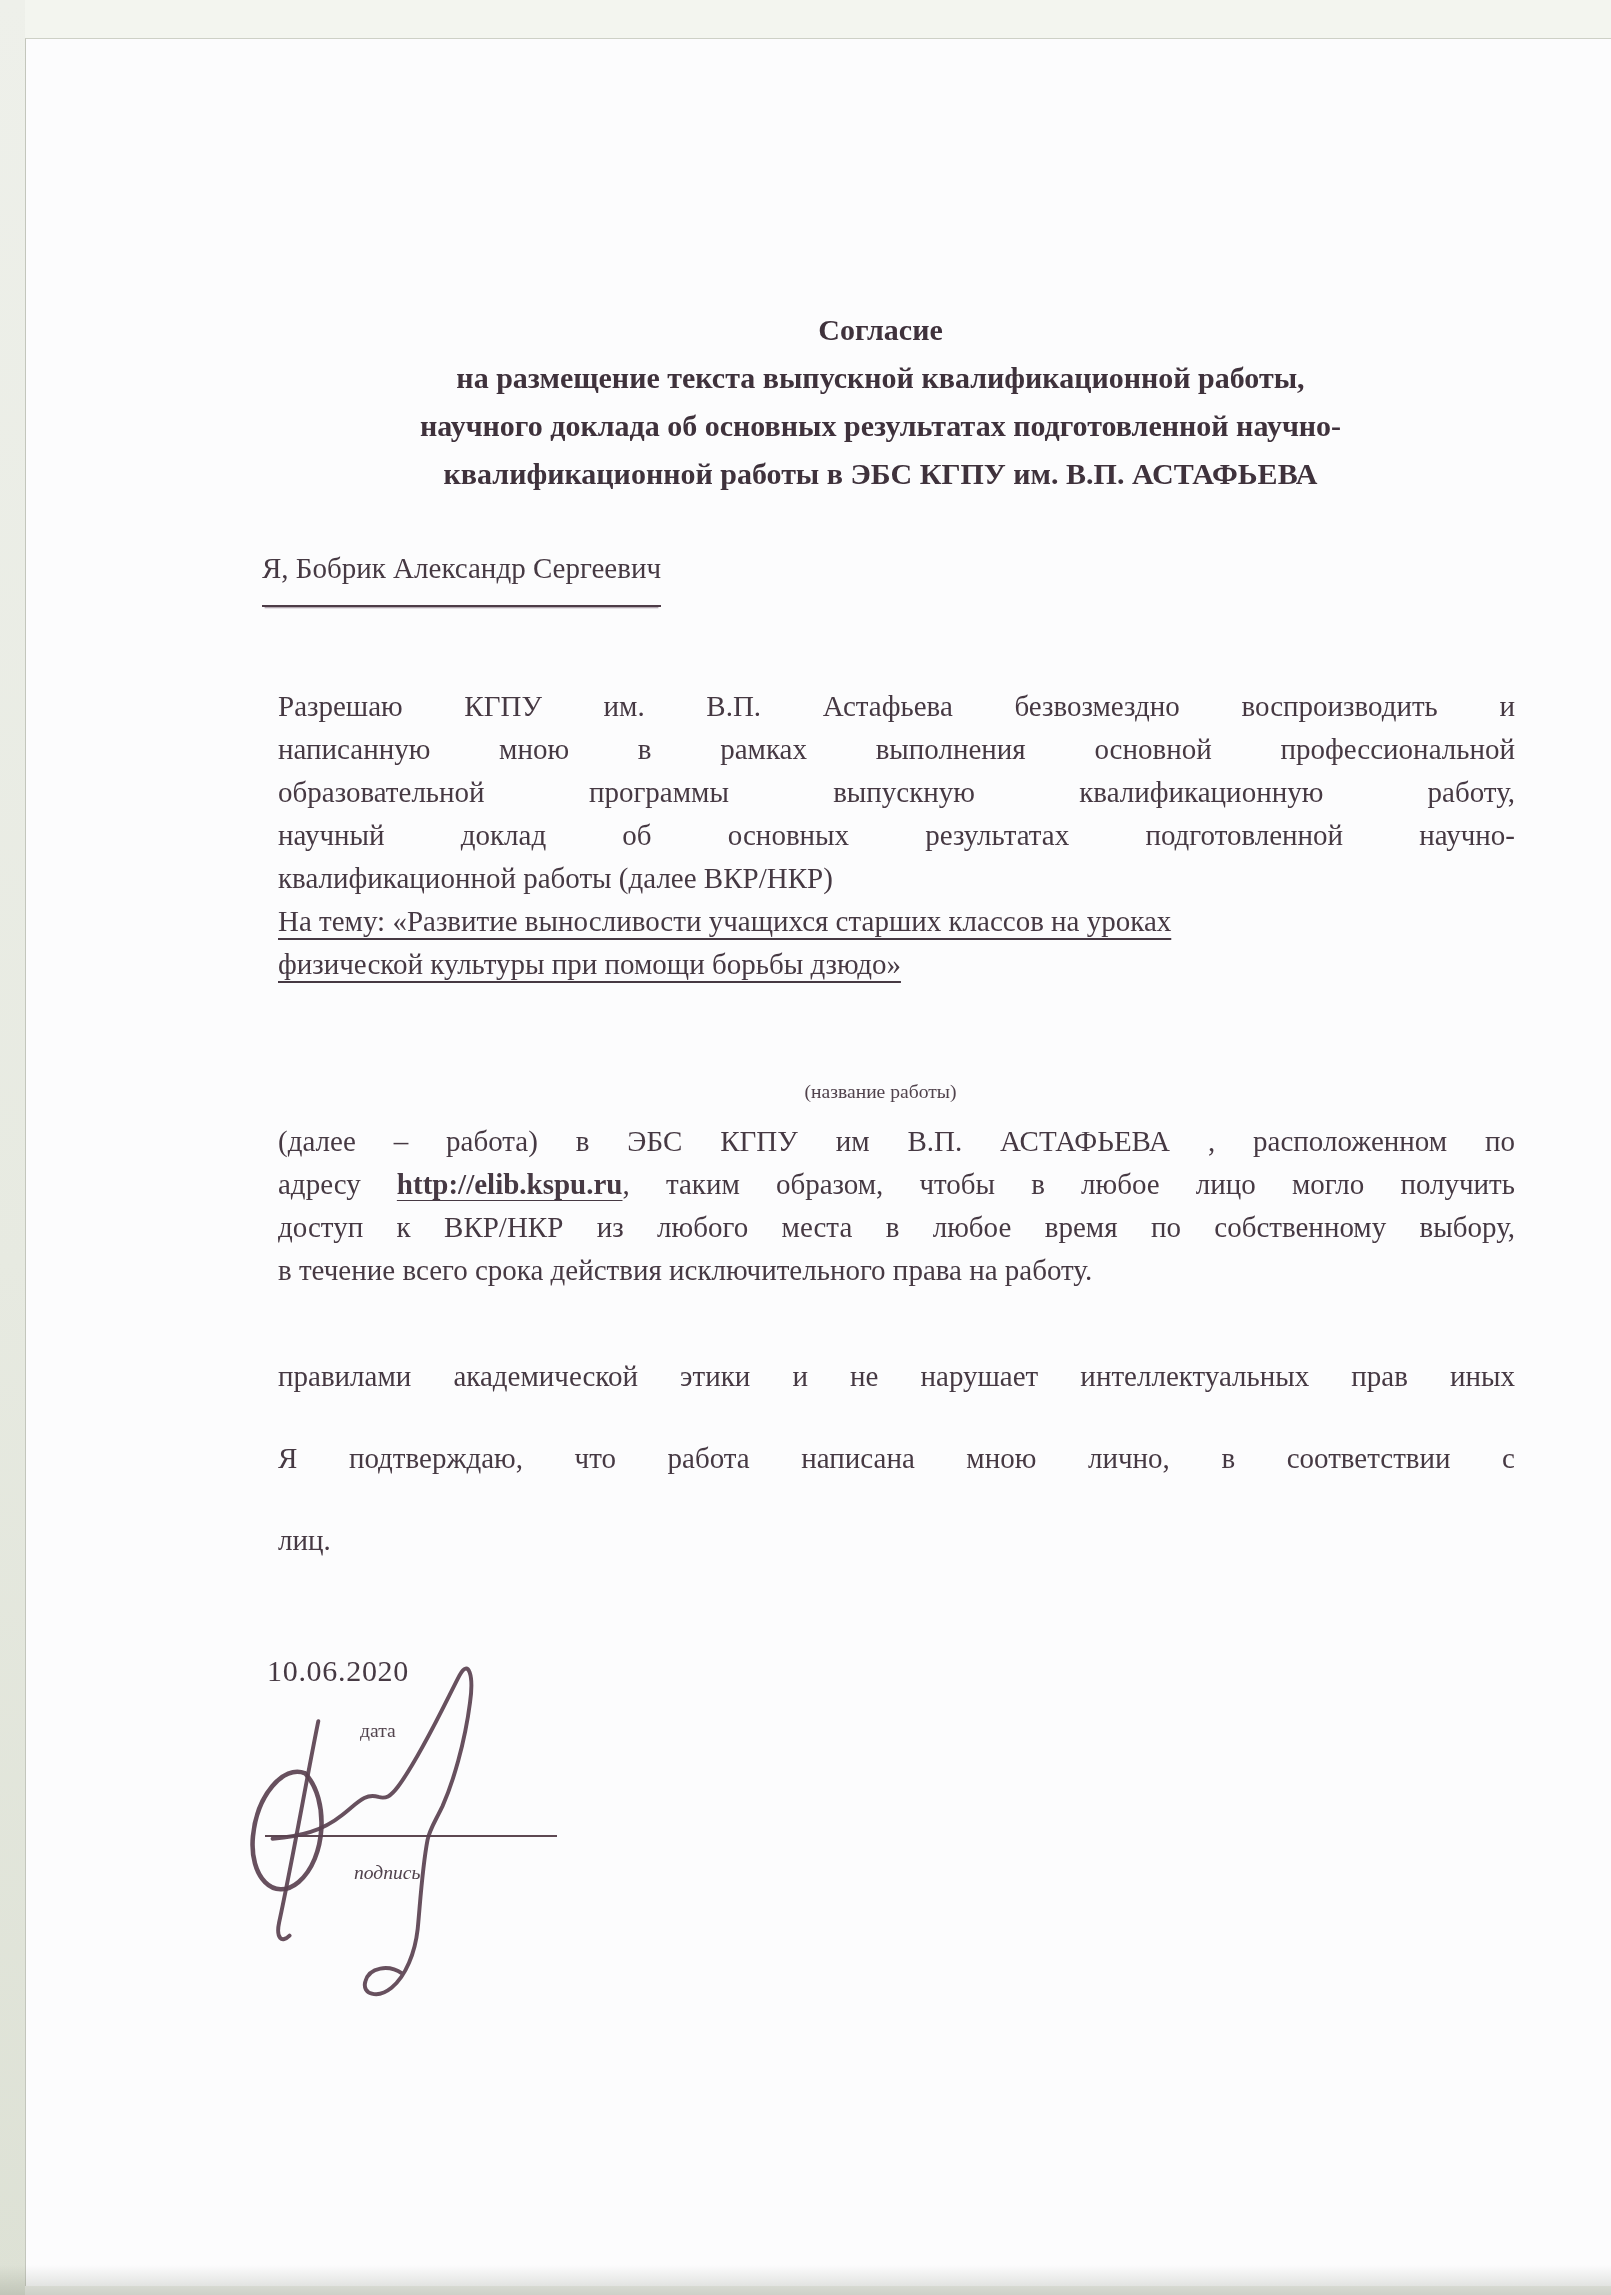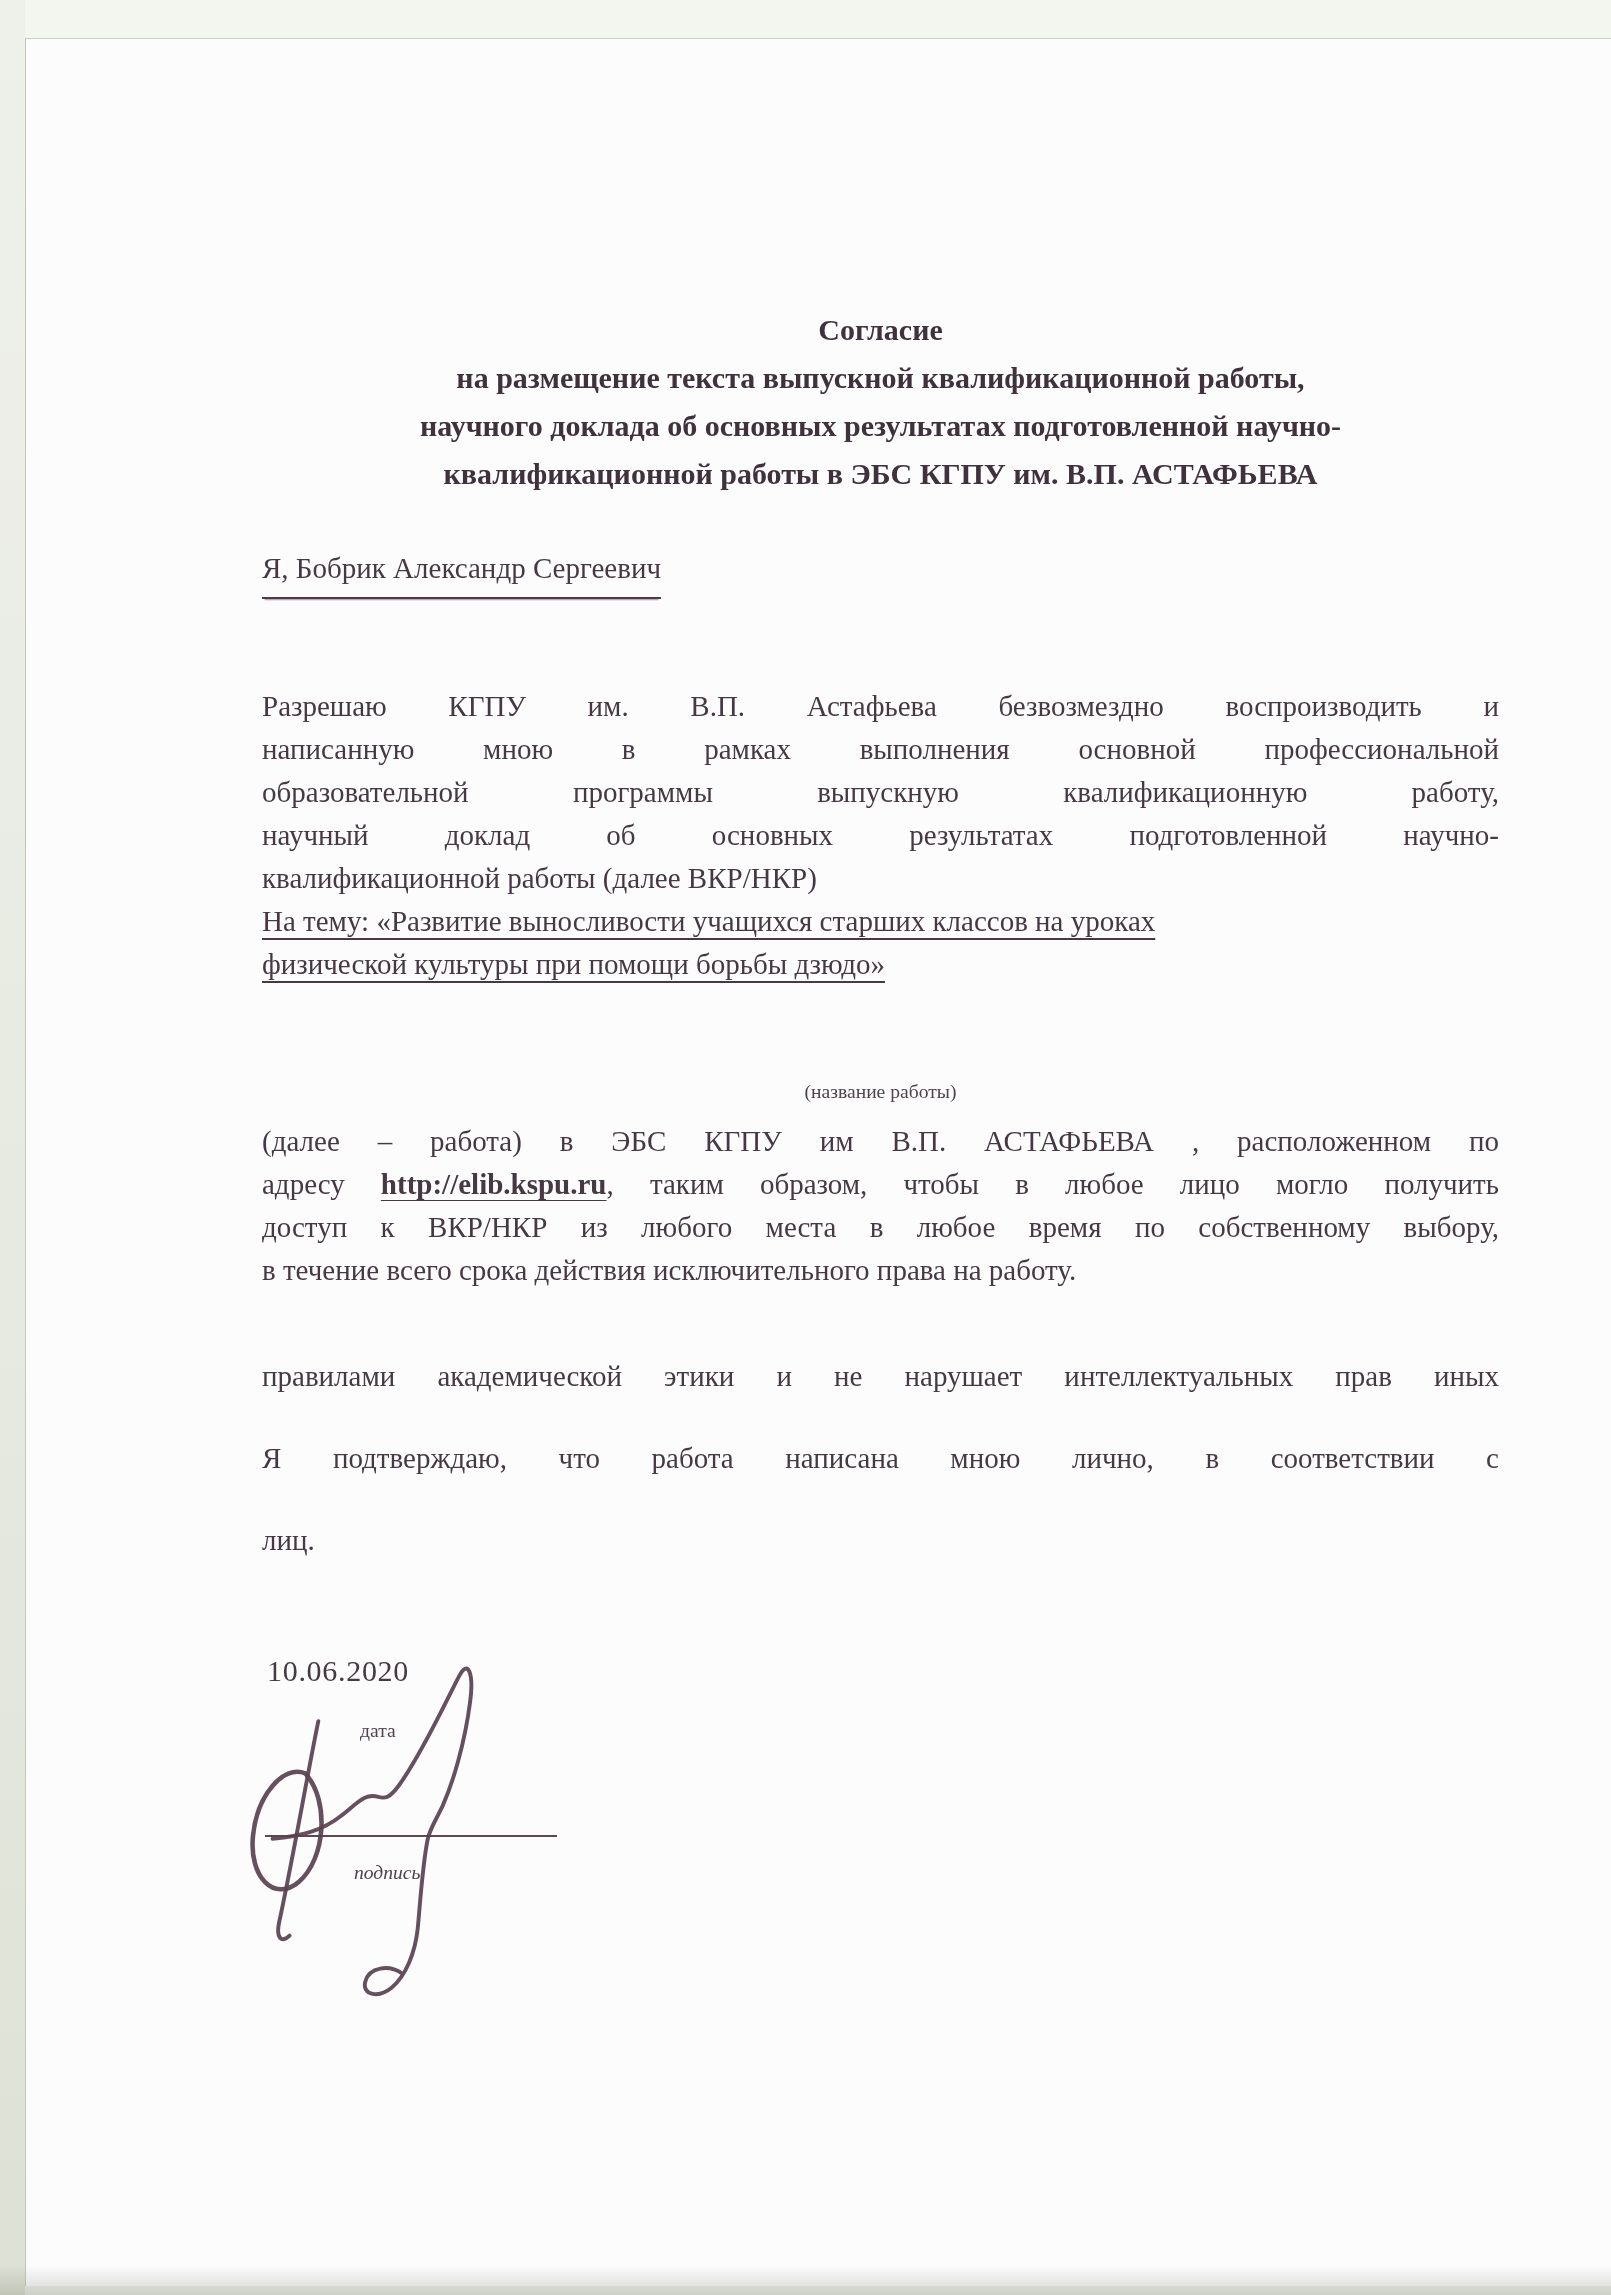--- a/index.html
+++ b/index.html
@@ -57,25 +57,25 @@
     white-space: nowrap;
   }
   .jline {
     white-space: normal;
     text-align: justify;
     text-align-last: justify;
   }
   .declarant {
     left: 262px; top: 549px;
     font-size: 29px; line-height: 39px;
-    padding-bottom: 9px;
+    padding-bottom: 17px;
     border-bottom: 2px solid #4d3c47;
     box-shadow: 0 3.9px 0 -2.6px rgba(96,72,88,0.45);
   }
-  .para { left: 262px; width: 1237px; }
+  .para { left: 278px; width: 1237px; }
   .underlined-line {
     text-decoration: underline;
     text-decoration-thickness: 2px;
     text-underline-offset: 7.2px;
   }
   .small-caption {
     font-size: 19.6px;
     line-height: 23.5px;
     color: #51434d;
   }

